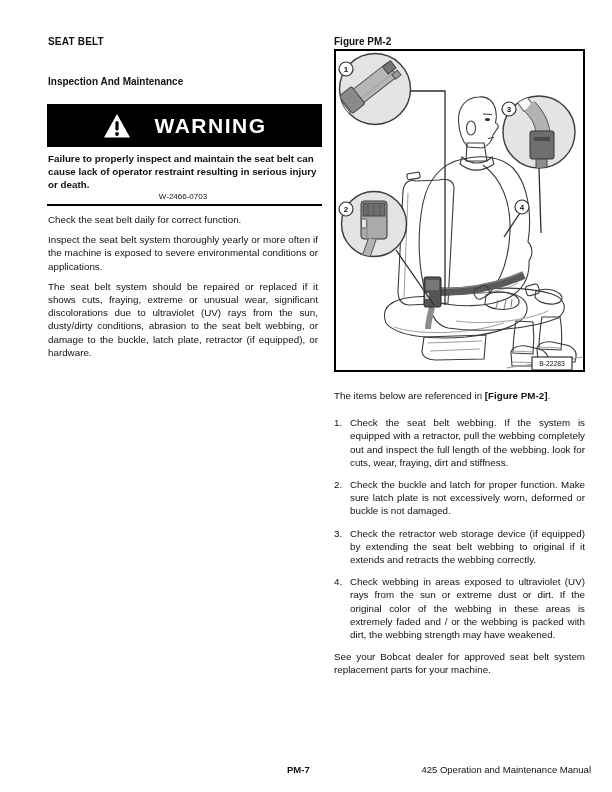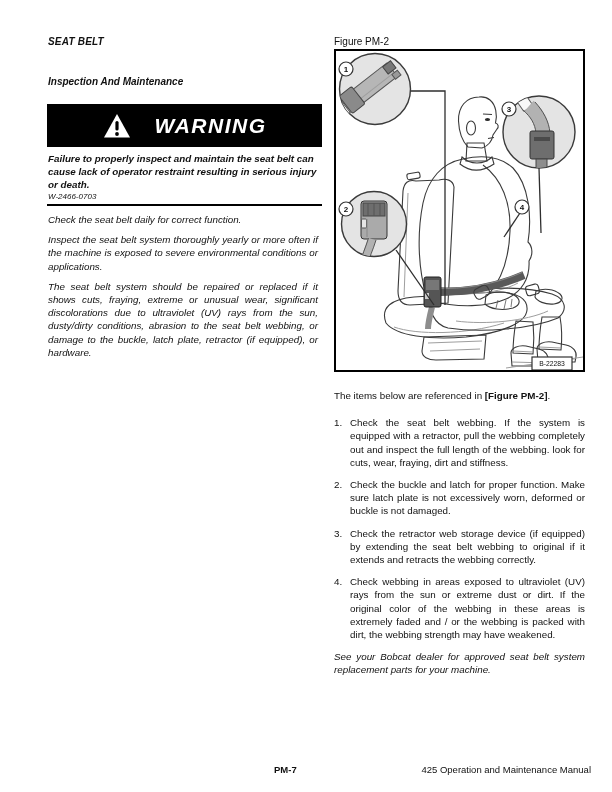--- a/index.html
+++ b/index.html
@@ -1,49 +1,49 @@
 <!DOCTYPE html>
 <html><head>
 <meta charset="utf-8">
 <style>
   html,body { margin:0; padding:0; background:#ffffff; }
   .page {
     position:relative; width:612px; height:792px; background:#ffffff;
     font-family:"Liberation Sans", sans-serif; color:#111111; overflow:hidden;
   }
-  .col-left  { position:absolute; left:48px;  top:36px; width:270px;font-style:italic; }
+  .col-left  { position:absolute; left:48px;  top:36px; width:270px; }
   .col-right { position:absolute; left:334px; top:36px; width:251px; }
 
   .sec-title { font-size:10px; font-weight:bold; margin:0; line-height:11px; letter-spacing:0.2px; }
   .sub-title { font-size:10px; font-weight:bold; margin:29px 0 0; line-height:11px; }
 
   .warn-box {
     margin:17px 0 0 -1px; width:275px; height:43px; background:#000000; color:#ffffff;
     display:flex; align-items:center; justify-content:center; gap:24px; box-sizing:border-box;
   }
   .warn-word { font-size:21px; font-weight:bold; letter-spacing:1.5px; }
   .warn-text { font-size:9.8px; font-weight:bold; line-height:13px; margin:5px 0 0; }
-  .warn-code { font-size:8px; text-align:left; margin-top:1px; }
+  .warn-code { font-size:8px; text-align:center; margin-top:1px; }
   .rule { margin:3px 0 0 -1px; width:275px; border:none; border-top:2.6px solid #000; height:0; }
 
   p.body { font-size:9.8px; line-height:13.2px; margin:7px 0 0; text-align:justify; }
 
-  .fig-title { font-size:10px; font-weight:normal; margin:0; line-height:11px; }
+  .fig-title { font-size:10px; font-weight:bold; margin:0; line-height:11px; }
   .fig-box { margin-top:2px; width:247px; height:319px; border:2px solid #000; background:#fff; }
   .fig-box svg { display:block; }
 
   .intro { font-size:9.8px; line-height:13.2px; margin:17px 0 14px; }
   .intro b { font-weight:bold; }
 
   .oli { display:flex; margin:0 0 9px; font-size:9.8px; line-height:13.2px; }
   .oli .num { flex:0 0 16px; width:16px; }
   .oli .txt { flex:1; text-align:justify; }
-  .closing { margin-top:12px;font-style:italic; }
-
-  .footer-num   { position:absolute; left:274px; top:764px; font-size:9.5px; font-weight:bold; }
+  .closing { margin-top:12px; }
+
+  .footer-num   { position:absolute; left:287px; top:764px; font-size:9.5px; font-weight:bold; }
   .footer-title { position:absolute; right:21px; top:764px; font-size:9.5px; font-weight:normal; }
 
   
   .ln  { stroke:#3a3a3a; stroke-width:1.1; fill:none; }
   .soft{ stroke:#9e9e9e; stroke-width:1;  fill:none; }
   .lead{ stroke:#2e2e2e; stroke-width:1.3; fill:none; }
 </style>
 </head>
 <body>
 

